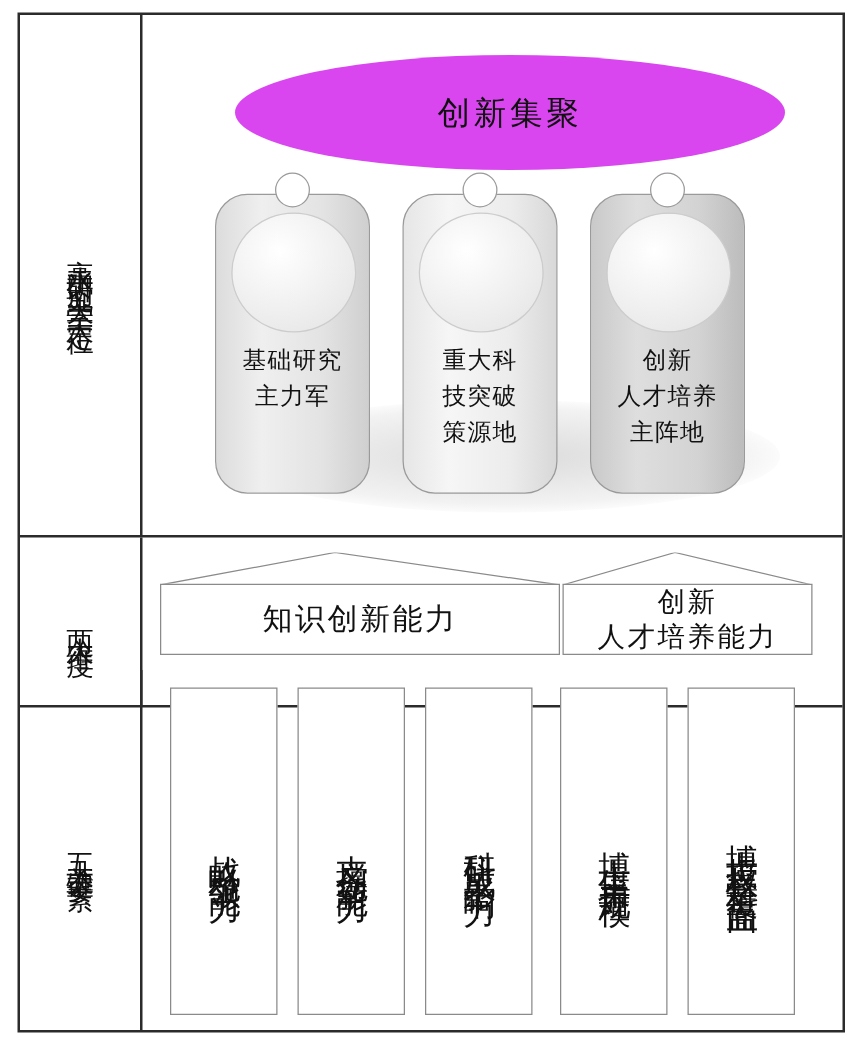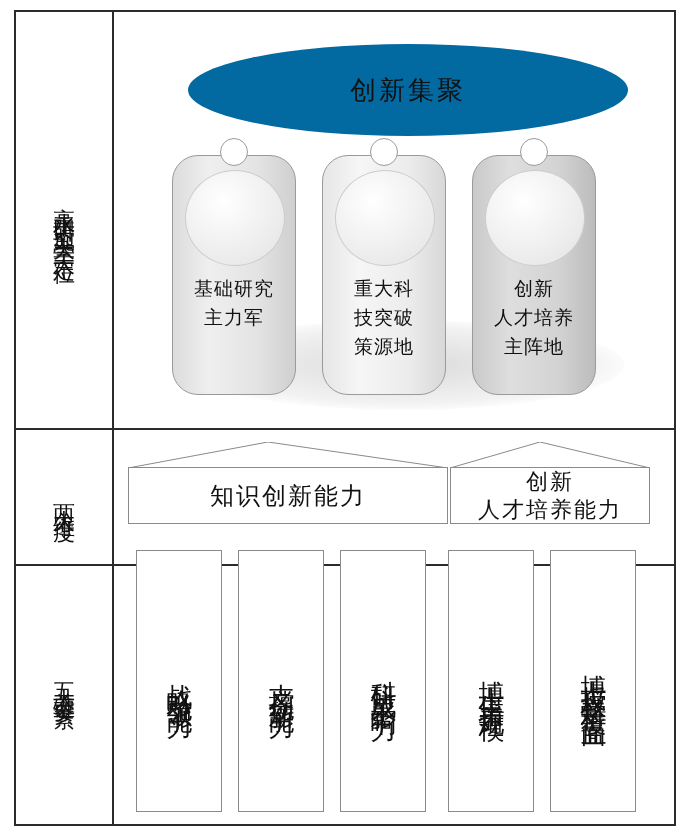--- a/index.html
+++ b/index.html
@@ -77,21 +77,21 @@
     border: none;
   }
 
   .ellipse-title {
     position: absolute;
     left: 64px;
     top: 24px;
     width: 440px;
     height: 92px;
     border-radius: 50%;
-    background: #0369a1;
+    background: #d946ef;
     display: flex;
     align-items: center;
     justify-content: center;
     font-family: "Liberation Serif", serif;
     font-size: 26px;
     letter-spacing: 3px;
     color: #111;
     text-align: center;
   }
 

